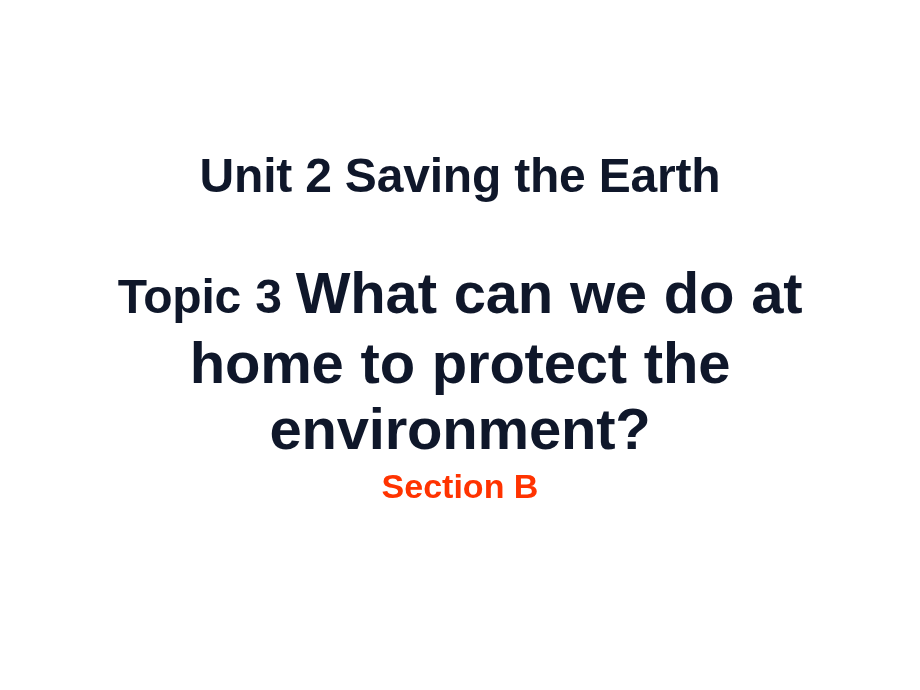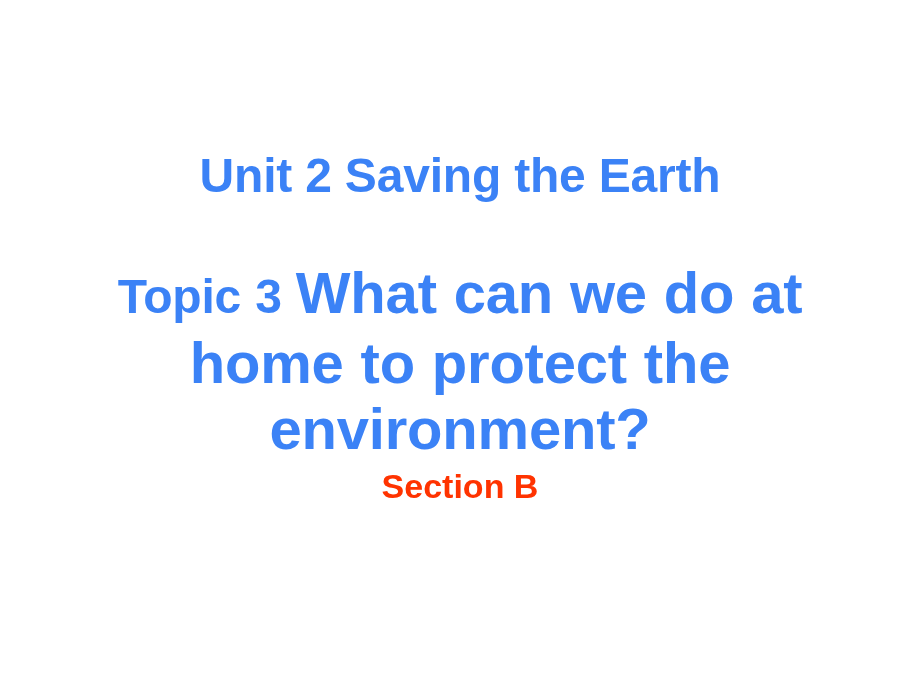--- a/index.html
+++ b/index.html
@@ -25,21 +25,21 @@
   #title-block {
     position: absolute;
     left: 0;
     top: 148px;
     width: 920px;
     text-align: center;
   }
 
   .line {
     display: block;
-    color: #3b82f6;
+    color: #0f172a;
     font-weight: bold;
     line-height: 1.0;
     letter-spacing: -0.2px;
     white-space: nowrap;
   }
 
   
   #line-unit {
     font-size: 48px;
     line-height: 56px;

